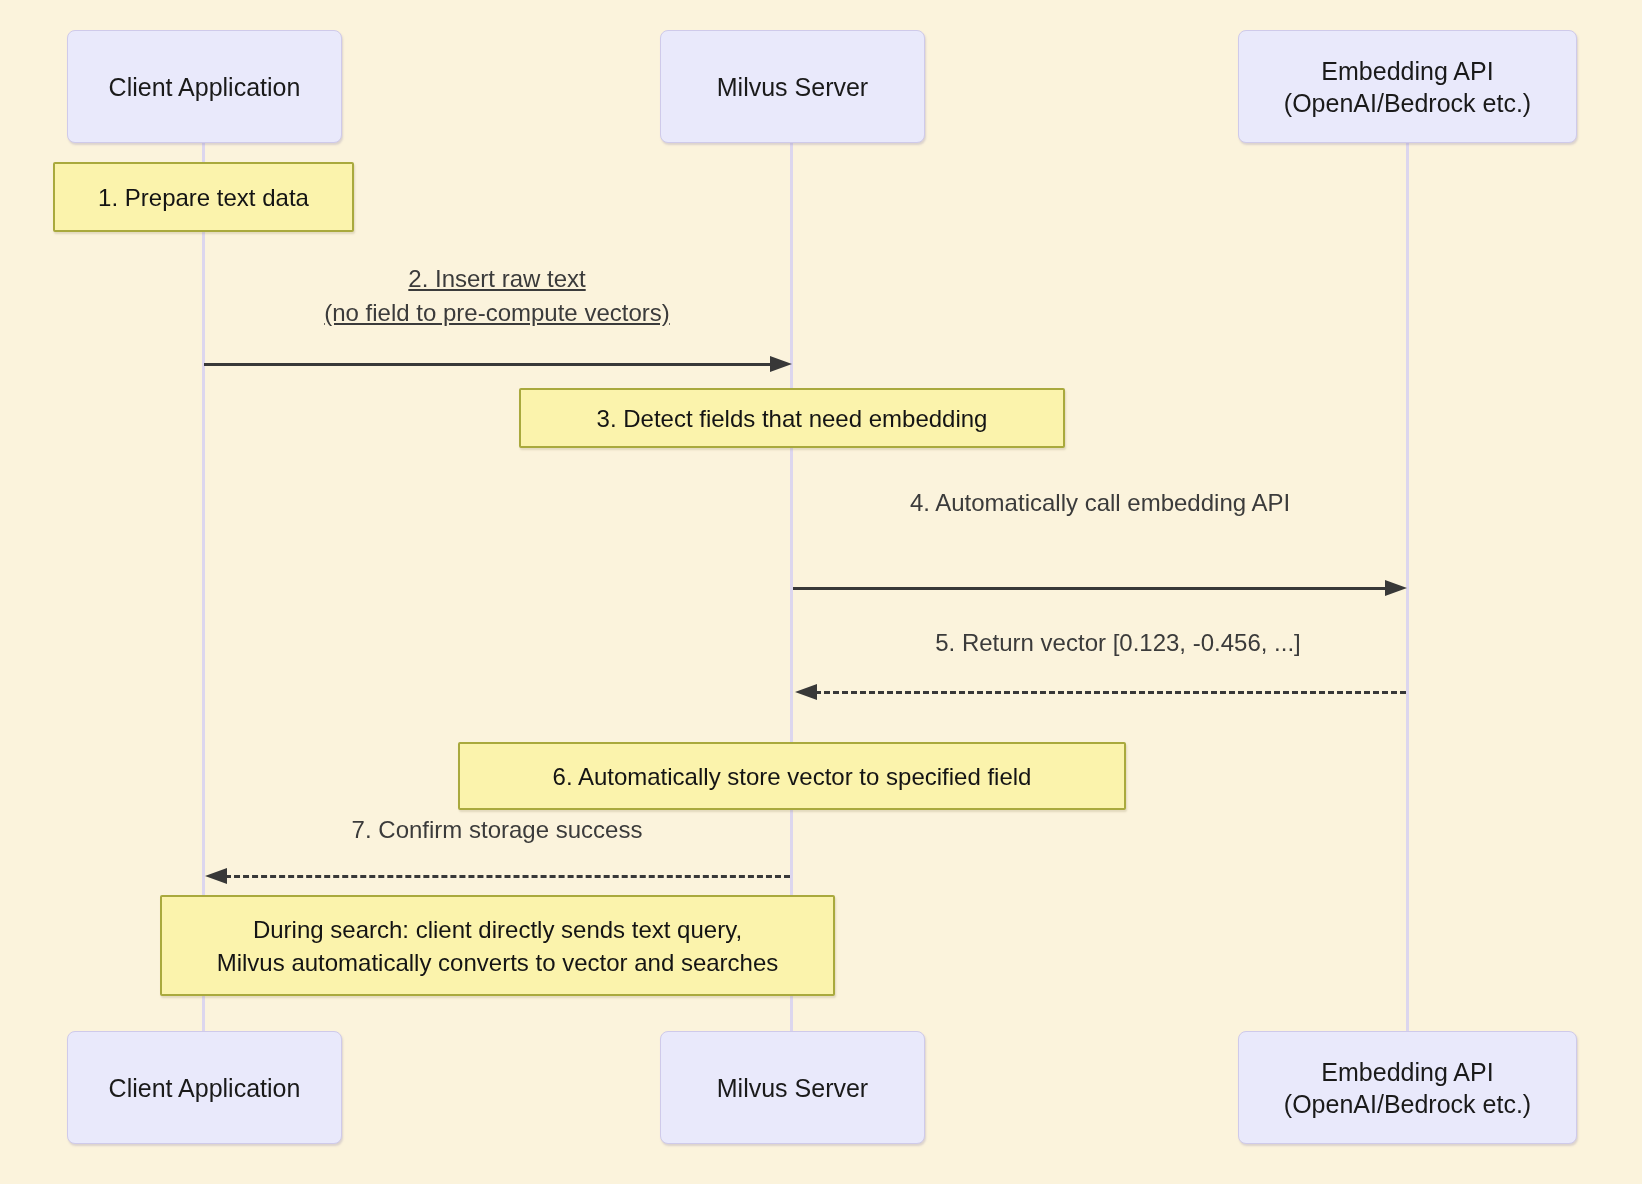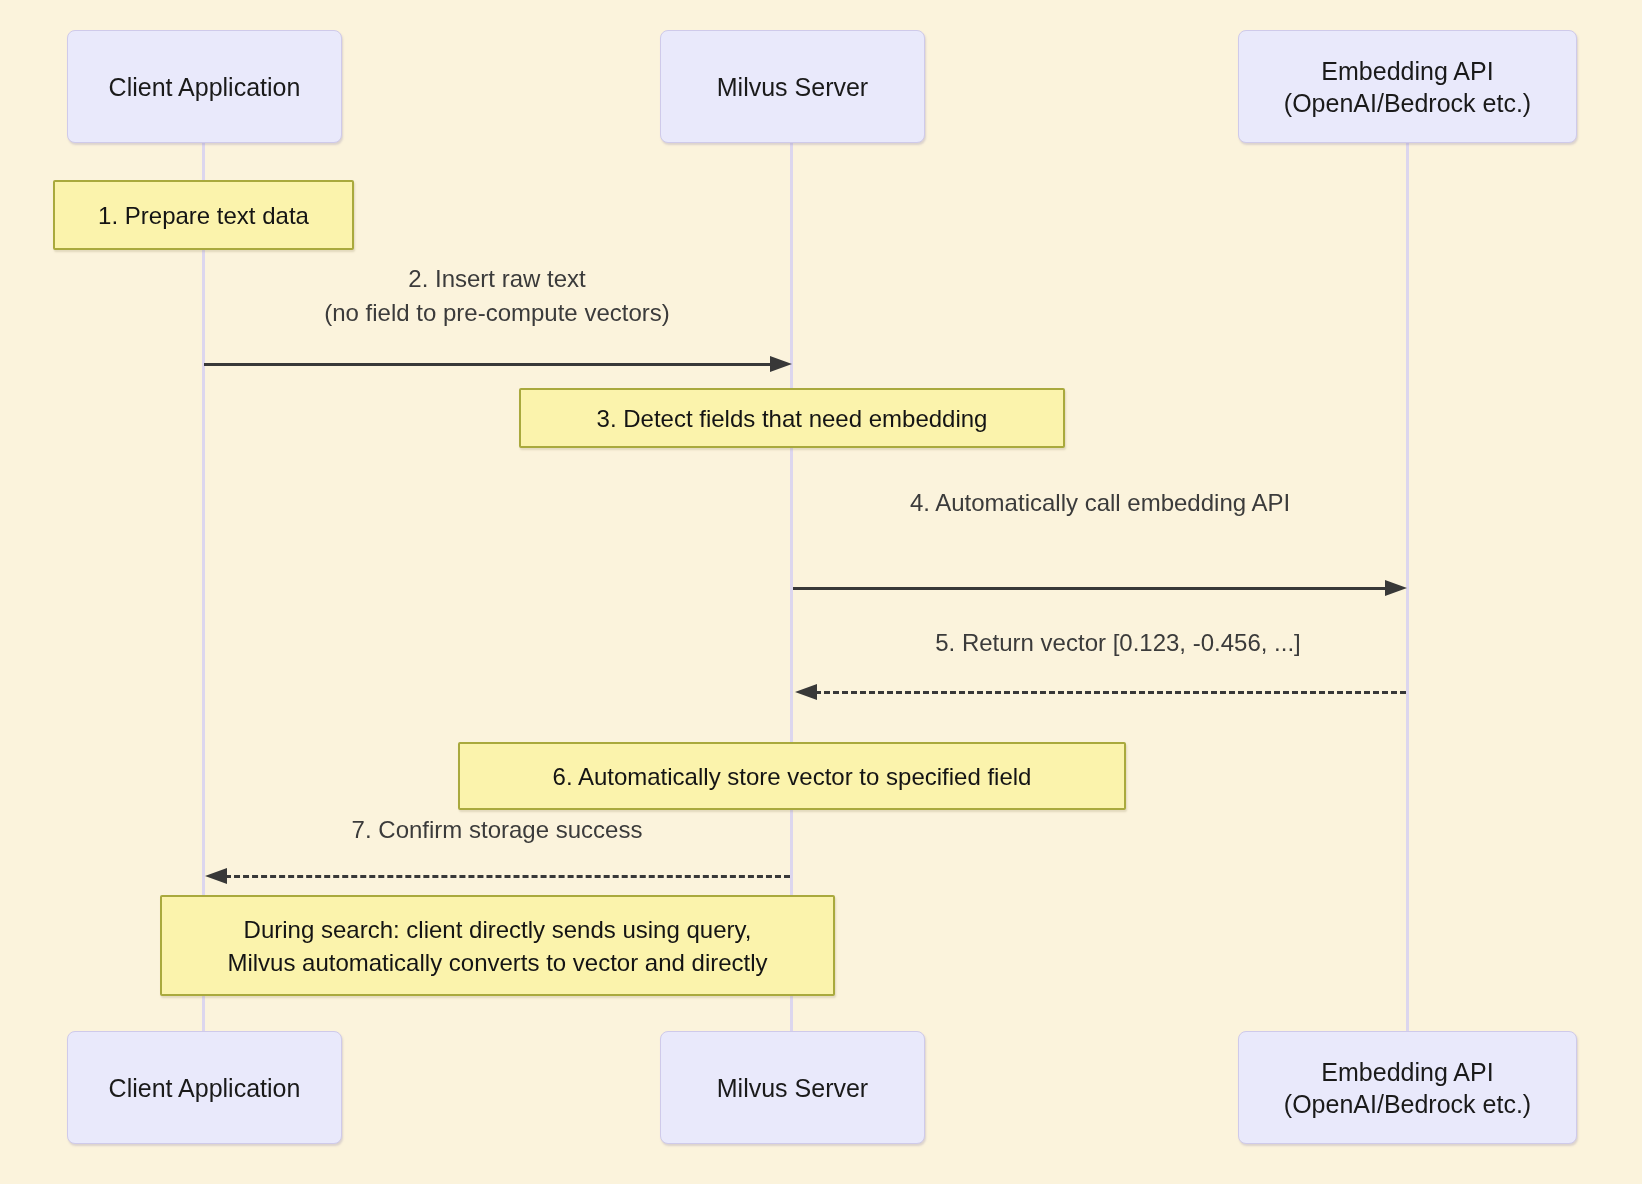--- a/index.html
+++ b/index.html
@@ -102,25 +102,25 @@
     <span>Client Application</span>
   </div>
   <div class="actor" style="left:660px; top:30px; width:265px;">
     <span>Milvus Server</span>
   </div>
   <div class="actor" style="left:1238px; top:30px; width:339px;">
     <span>Embedding API</span>
     <span>(OpenAI/Bedrock etc.)</span>
   </div>
 
-  <div class="note" style="left:53px; top:180px; width:301px; height:70px;">
+  <div class="note" style="left:53px; top:162px; width:301px; height:70px;">
     <span>1. Prepare text data</span>
   </div>
 
-  <div class="msg-text" style="left:197px; top:262px;">
+  <div class="msg-text" style="left:197px; top:262px;text-decoration:underline;">
     <div>2. Insert raw text</div>
     <div>(no field to pre-compute vectors)</div>
   </div>
   <div class="arrow-line" style="left:204px; top:363px; width:568px;"></div>
   <div class="arrow-head right" style="left:770px; top:356px;"></div>
 
   <div class="note" style="left:519px; top:388px; width:546px; height:60px;">
     <span>3. Detect fields that need embedding</span>
   </div>
 
@@ -140,22 +140,22 @@
     <span>6. Automatically store vector to specified field</span>
   </div>
 
   <div class="msg-text" style="left:197px; top:813px;">
     <div>7. Confirm storage success</div>
   </div>
   <div class="arrow-line dashed" style="left:225px; top:875px; width:565px;"></div>
   <div class="arrow-head left" style="left:205px; top:868px;"></div>
 
   <div class="note" style="left:160px; top:895px; width:675px; height:101px;">
-    <span>During search: client directly sends using query,</span>
-    <span>Milvus automatically converts to vector and directly</span>
+    <span>During search: client directly sends text query,</span>
+    <span>Milvus automatically converts to vector and searches</span>
   </div>
 
   <div class="actor" style="left:67px; top:1031px; width:275px;">
     <span>Client Application</span>
   </div>
   <div class="actor" style="left:660px; top:1031px; width:265px;">
     <span>Milvus Server</span>
   </div>
   <div class="actor" style="left:1238px; top:1031px; width:339px;">
     <span>Embedding API</span>

